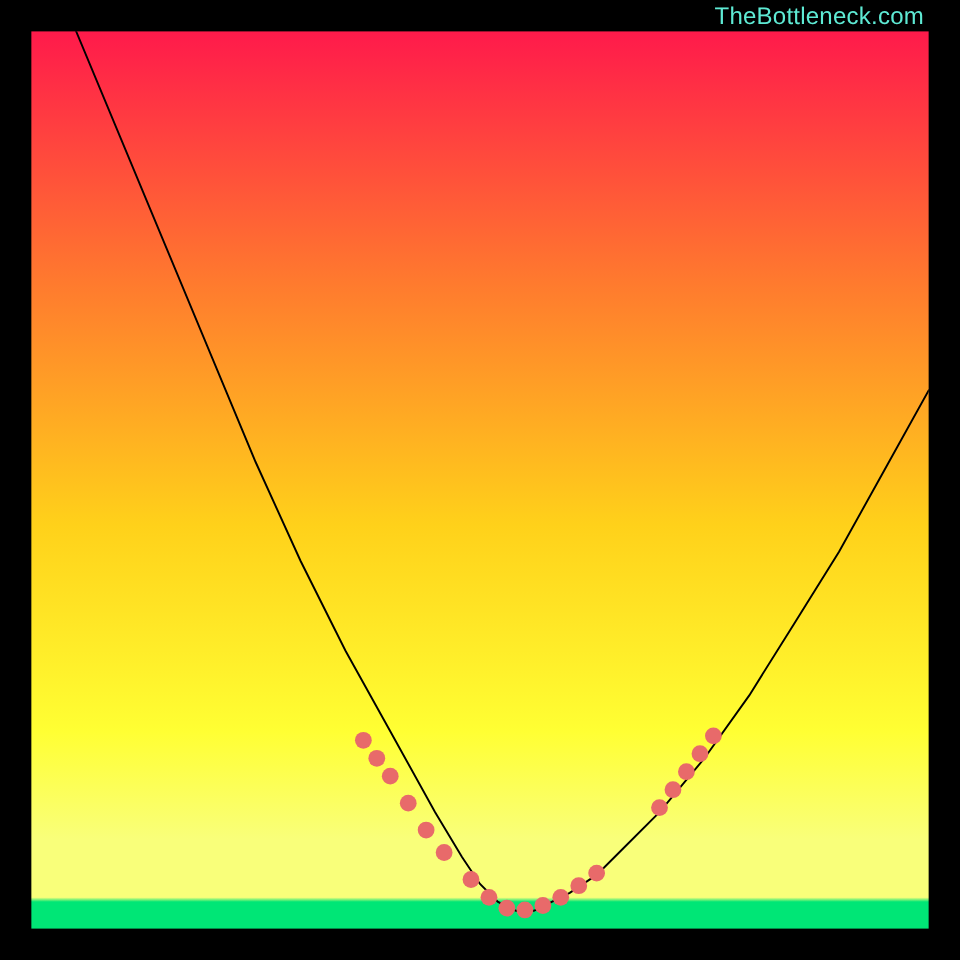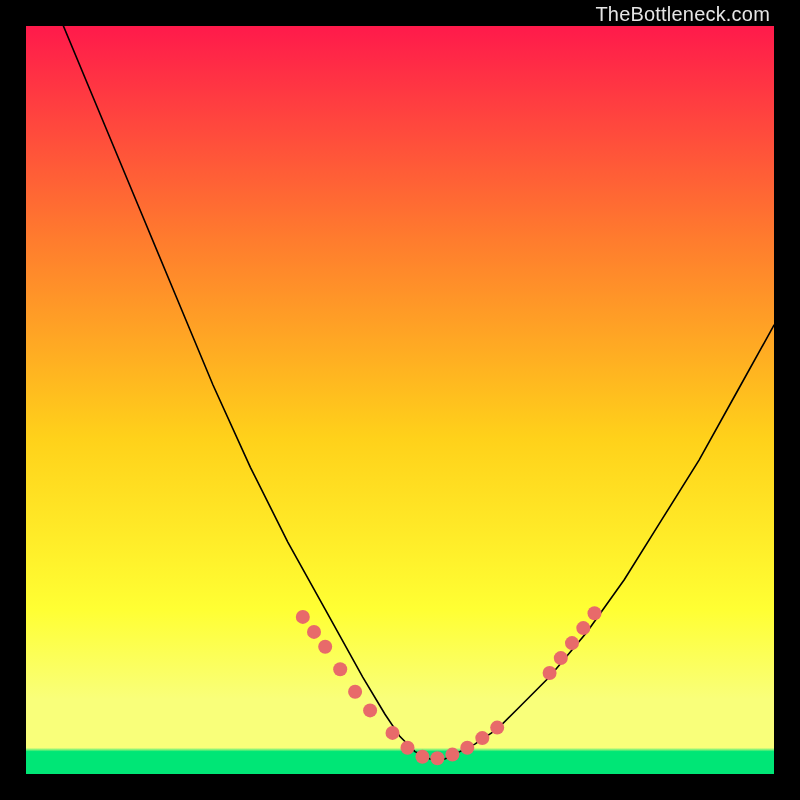--- a/index.html
+++ b/index.html
@@ -24,21 +24,21 @@
     position: absolute;
     left: 0;
     top: 0;
     width: 100%;
     height: 100%;
   }
   .watermark {
     position: absolute;
     top: 3px;
     right: 30px;
-    color: #e5e5e5;
+    color: #5eead4;
     font-size: 20px;
     font-weight: 500;
     letter-spacing: 0.2px;
   }
   svg {
     position: absolute;
     left: 0;
     top: 0;
   }
   .curve {

